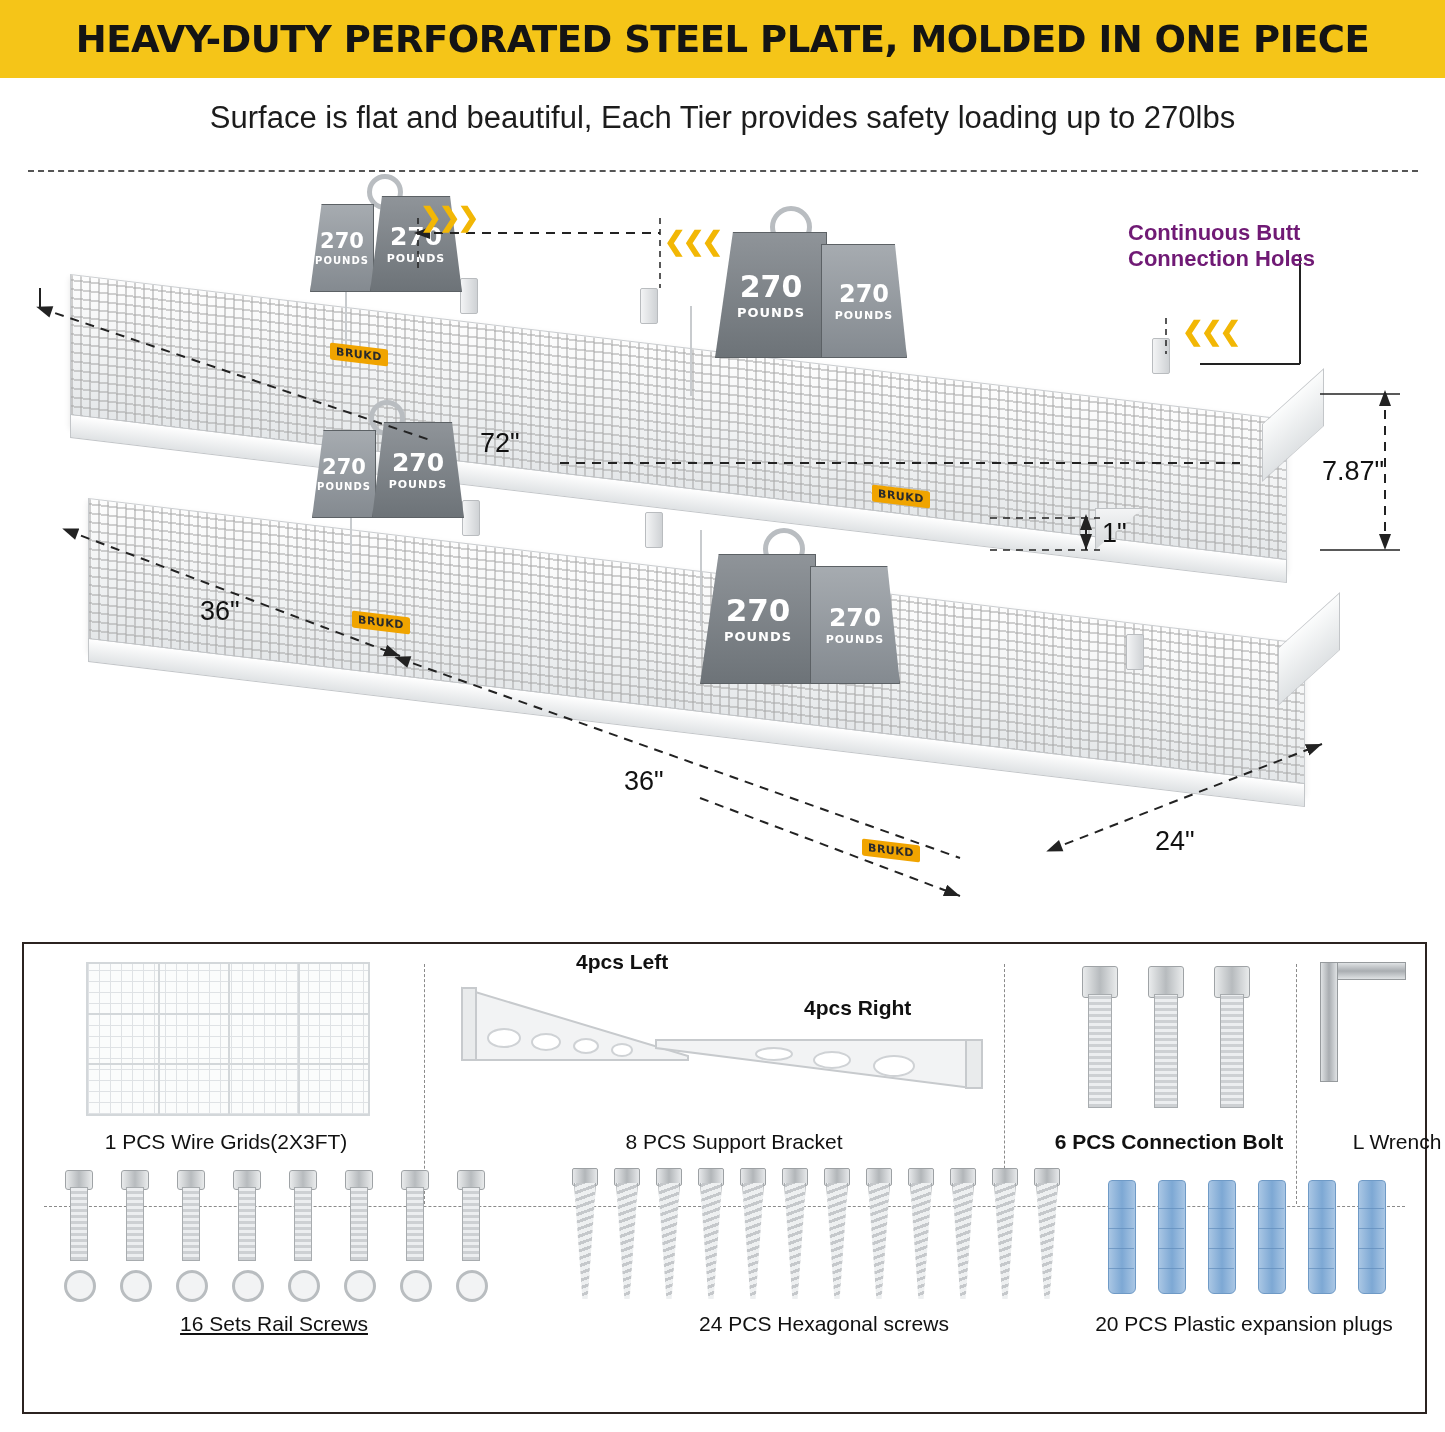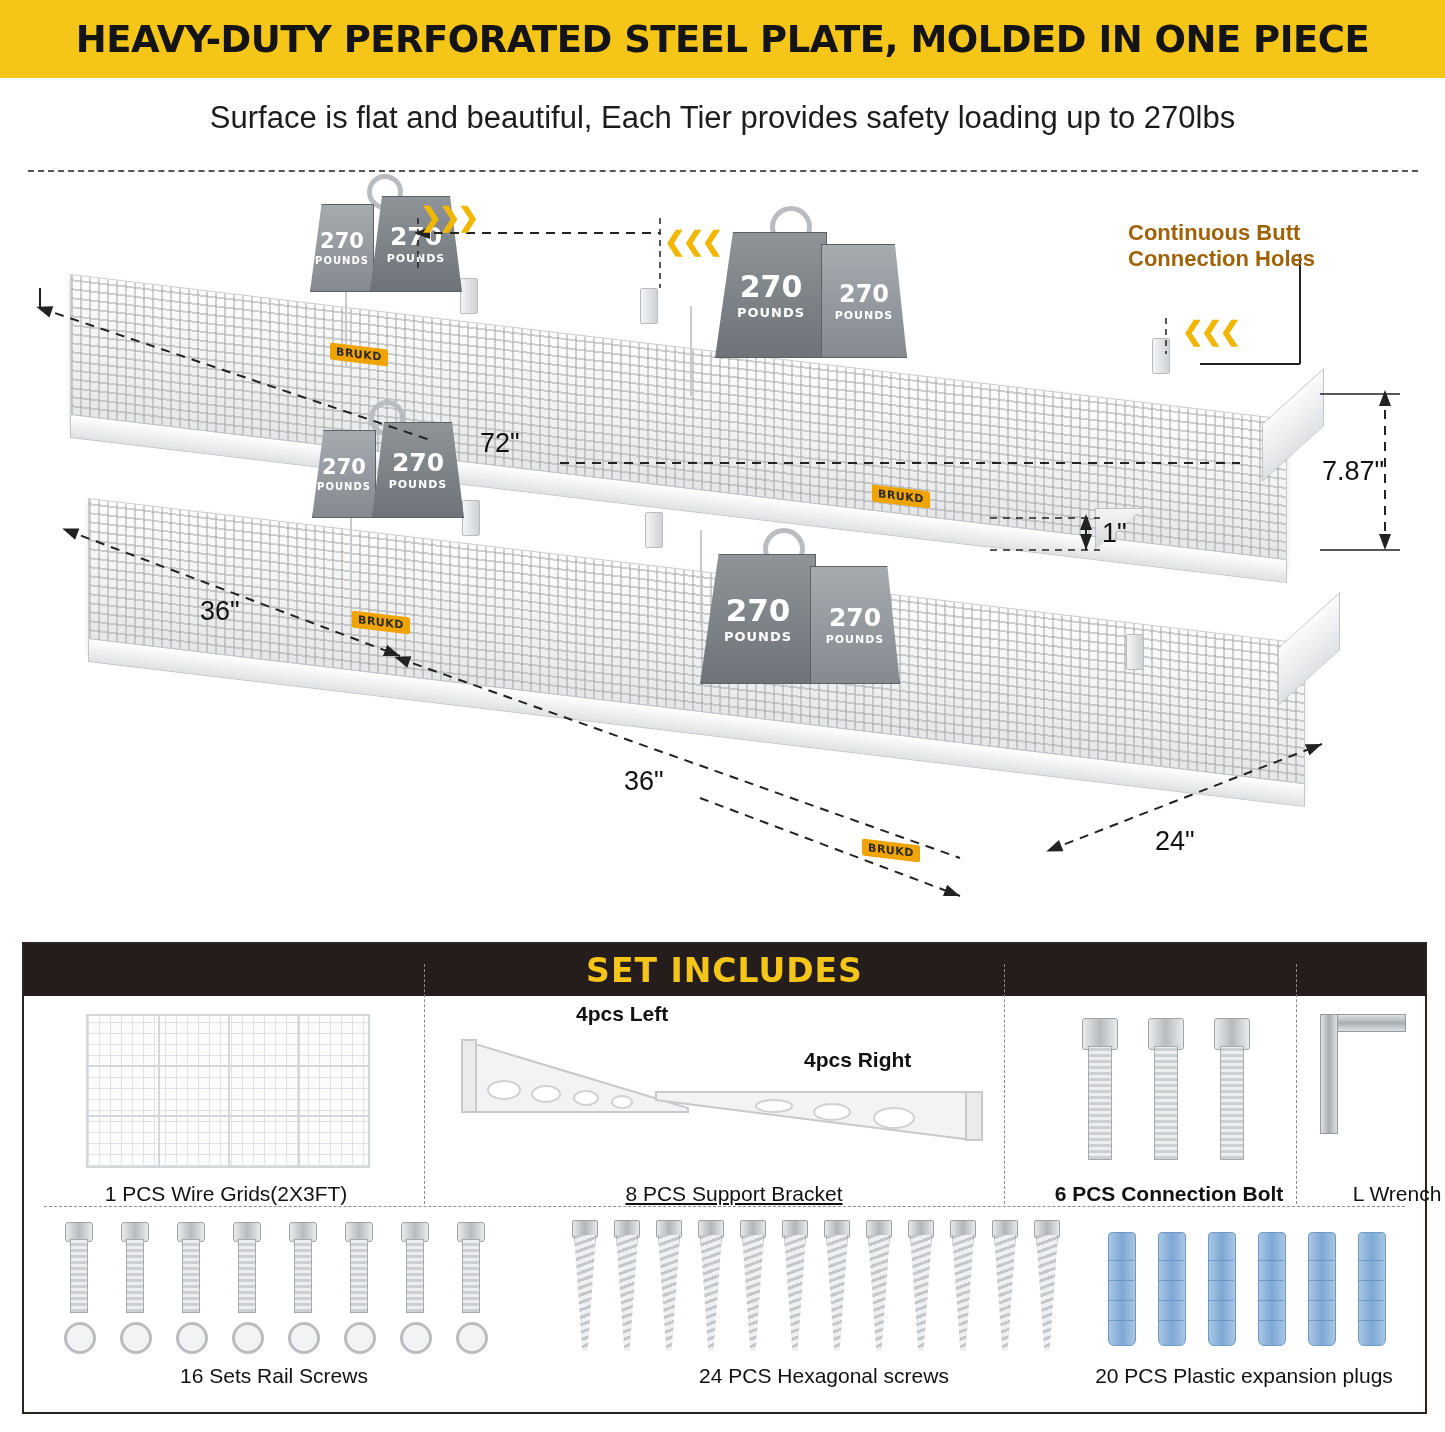--- a/index.html
+++ b/index.html
@@ -144,21 +144,21 @@
   .weight .face.left-face {
     background: linear-gradient(180deg,#a6abb0,#848a90);
   }
   .weight .num { font-weight: bold; line-height: 1; }
   .weight .unit { font-weight: bold; letter-spacing: 1px; line-height: 1; margin-top: 4px;}
 
   
   .ann {
     position: absolute;
     font-family: "Liberation Sans", sans-serif;
-    color: #a16207;
+    color: #701a75;
   }
   .dim {
     position: absolute;
     font-family: "Liberation Sans", sans-serif;
     font-size: 27px;
     color: #111;
   }
 
   .chev { position: absolute; color:#F2B705; font-size: 26px; font-weight: bold; letter-spacing:-3px;}
 
@@ -380,23 +380,20 @@
 
   <div class="dim" style="left:480px;top:250px;">72"</div>
   <div class="dim" style="left:1322px;top:278px;">7.87"</div>
   <div class="dim" style="left:1102px;top:340px;">1"</div>
   <div class="dim" style="left:200px;top:418px;">36"</div>
   <div class="dim" style="left:624px;top:588px;">36"</div>
   <div class="dim" style="left:1155px;top:648px;">24"</div>
 </div>
 
 <div class="set-box">
-  <div class="set-header">
-    <span>SET INCLUDES</span>
-  </div>
 
   <div class="parts-row">
 
     <div class="wire-grid" style="left:62px;top:18px;width:280px;height:150px;">
       <div class="hx" style="top:49px;"></div>
       <div class="hx" style="top:99px;"></div>
       <div class="vx" style="left:70px;"></div>
       <div class="vx" style="left:140px;"></div>
       <div class="vx" style="left:210px;"></div>
     </div>
@@ -417,21 +414,21 @@
     <div class="bracket-art" style="left:630px;top:88px;width:330px;height:60px;">
       <svg width="330" height="60">
         <path d="M2,8 L328,8 L328,56 L318,56 L2,16 Z" fill="#f2f3f4" stroke="#c7cacd" stroke-width="2"></path>
         <rect x="312" y="8" width="16" height="48" fill="#e9ebec" stroke="#c7cacd" stroke-width="2"></rect>
         <ellipse cx="120" cy="22" rx="18" ry="6" fill="#ffffff" stroke="#cfd2d5" stroke-width="2"></ellipse>
         <ellipse cx="178" cy="28" rx="18" ry="8" fill="#ffffff" stroke="#cfd2d5" stroke-width="2"></ellipse>
         <ellipse cx="240" cy="34" rx="20" ry="10" fill="#ffffff" stroke="#cfd2d5" stroke-width="2"></ellipse>
       </svg>
     </div>
     <div class="part-caption" style="left:780px;top:52px;width:200px;text-align:left;font-weight:bold;">4pcs Right</div>
-    <div class="part-caption" style="left:560px;top:186px;width:300px;text-decoration:underline;">8 PCS Support Bracket</div>
+    <div class="part-caption" style="left:560px;top:186px;width:300px;">8 PCS Support Bracket</div>
 
     <div class="bolt" style="left:1056px;top:22px;width:40px;height:142px;">
       <div class="head" style="width:34px;height:30px;"></div>
       <div class="shaft" style="top:28px;width:22px;height:112px;"></div>
     </div>
     <div class="bolt" style="left:1122px;top:22px;width:40px;height:142px;">
       <div class="head" style="width:34px;height:30px;"></div>
       <div class="shaft" style="top:28px;width:22px;height:112px;"></div>
     </div>
     <div class="bolt" style="left:1188px;top:22px;width:40px;height:142px;">
@@ -489,21 +486,21 @@
         </div>
       <div class="washer" style="left:40px;top:114px;width:26px;height:26px;"></div>
       <div class="washer" style="left:96px;top:114px;width:26px;height:26px;"></div>
       <div class="washer" style="left:152px;top:114px;width:26px;height:26px;"></div>
       <div class="washer" style="left:208px;top:114px;width:26px;height:26px;"></div>
       <div class="washer" style="left:264px;top:114px;width:26px;height:26px;"></div>
       <div class="washer" style="left:320px;top:114px;width:26px;height:26px;"></div>
       <div class="washer" style="left:376px;top:114px;width:26px;height:26px;"></div>
       <div class="washer" style="left:432px;top:114px;width:26px;height:26px;"></div>
     </div>
-    <div class="part-caption" style="left:100px;top:156px;width:300px;">16 Sets Rail Screws</div>
+    <div class="part-caption" style="left:100px;top:156px;width:300px;text-decoration:underline;">16 Sets Rail Screws</div>
 
     <div>
       <div class="screw" style="left:546px;top:12px;width:30px;height:132px;">
           <div class="shead" style="width:24px;height:16px;"></div>
           <div class="sbody" style="top:15px;width:20px;height:116px;"></div>
         </div>
       <div class="screw" style="left:588px;top:12px;width:30px;height:132px;">
           <div class="shead" style="width:24px;height:16px;"></div>
           <div class="sbody" style="top:15px;width:20px;height:116px;"></div>
         </div>

